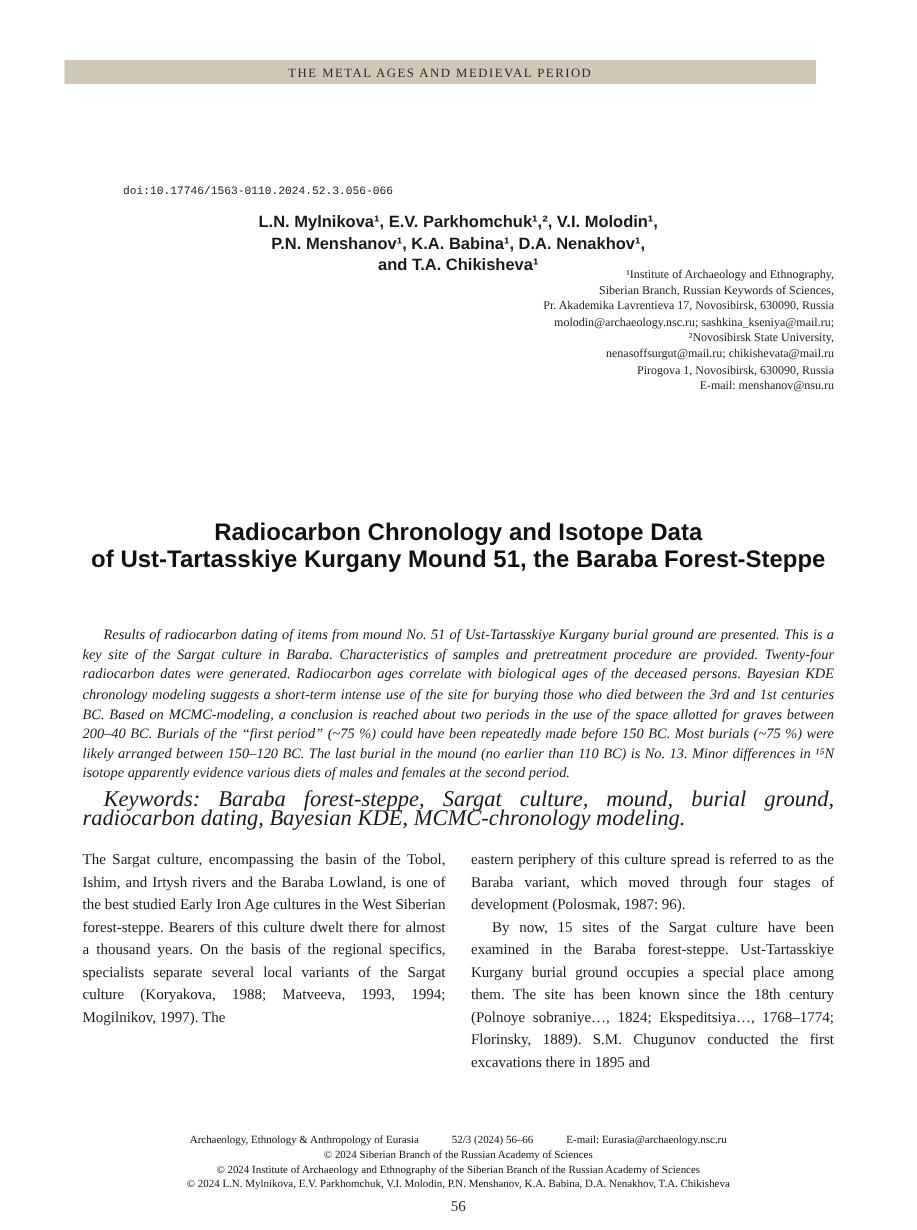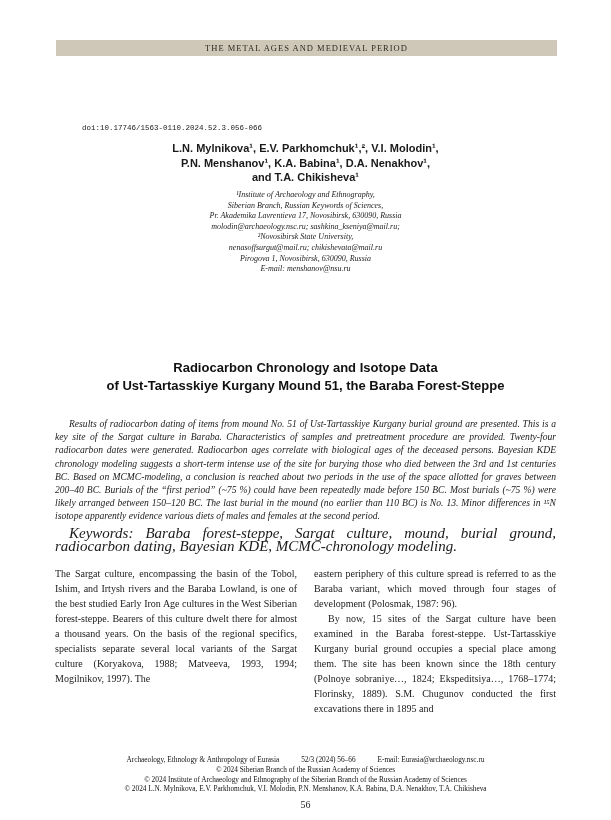--- a/index.html
+++ b/index.html
@@ -1,27 +1,27 @@
 <!DOCTYPE html>
 <html><head>
 <meta charset="utf-8">
 <style>
   html,body{margin:0;padding:0;background:#ffffff;}
   .page{position:relative;width:611px;height:820px;background:#ffffff;overflow:hidden;
         font-family:"Liberation Serif",serif;color:#1a1a1a;}
-  .band{position:absolute;left:56px;top:40px;width:501px;height:16px;
+  .band{position:absolute;left:43px;top:40px;width:501px;height:16px;
         display:flex;align-items:center;justify-content:center;background:#cfc8b9;}
   .band-text{font-size:8.5px;letter-spacing:1px;color:#2e2a24;font-family:"Liberation Serif",serif;}
   .doi{position:absolute;left:48px;top:124px;font-family:Liberation Mono, monospace;font-size:7.5px;color:#222;margin-left:34px;}
   .authors{position:absolute;left:55px;top:141px;width:501px;text-align:center;
            font-family:"Liberation Sans",sans-serif;font-weight:bold;font-size:11px;line-height:14.5px;}
-  .affiliations{position:absolute;left:55px;top:190px;width:501px;text-align:center;
-                font-style:italic;font-size:8px;line-height:10.6px;color:#222;}
+  .affiliations{position:absolute;left:55px;top:178px;width:501px;text-align:right;
+                font-size:8px;line-height:10.6px;color:#222;}
   .title{position:absolute;left:55px;top:347px;width:501px;text-align:center;
-         font-family:"Liberation Sans",sans-serif;font-weight:bold;font-size:13px;line-height:17.5px;color:#111;margin-top:12px;}
+         font-family:"Liberation Sans",sans-serif;font-weight:bold;font-size:16px;line-height:17.5px;color:#111;}
   .abstract-block{position:absolute;left:55px;top:417px;width:501px;}
   .abstract{font-style:italic;font-size:9.6px;line-height:13.2px;text-align:justify;text-indent:14px;margin:0;}
   .keywords{font-style:italic;font-size:15px;line-height:13.2px;text-align:justify;text-indent:14px;margin:4px 0 0 0;}
   .columns{position:absolute;left:55px;top:566px;width:501px;display:flex;gap:17px;}
   .col{flex:1;min-width:0;font-size:10px;line-height:15px;text-align:justify;}
   .section-heading{text-align:center;font-family:"Liberation Sans",sans-serif;font-weight:bold;
                    font-size:10.5px;margin:2px 0 12px 0;}
   .para{margin:0;}
   .para.indent{text-indent:14px;}
   .footer{position:absolute;left:0;top:755px;width:611px;text-align:center;

